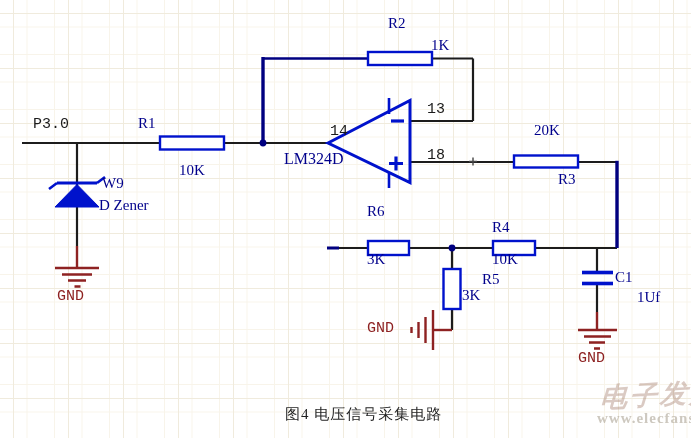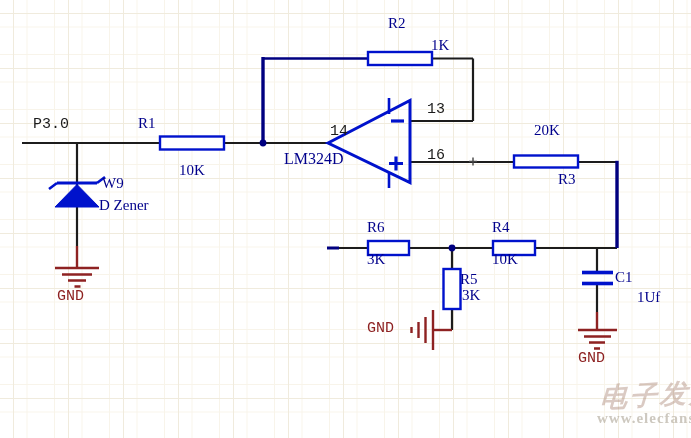--- a/index.html
+++ b/index.html
@@ -101,42 +101,43 @@
   <span class="lbl blk" style="left:33px;top:117px;">P3.0</span>
 
   <span class="lbl blue" style="left:138px;top:116px;">R1</span>
   <span class="lbl blue" style="left:179px;top:163px;">10K</span>
 
   <span class="lbl blue" style="left:388px;top:16px;">R2</span>
   <span class="lbl blue" style="left:431px;top:38px;">1K</span>
 
   <span class="lbl blk" style="left:295px;top:124px;margin-left:35px;">14</span>
   <span class="lbl blk" style="left:427px;top:102px;">13</span>
-  <span class="lbl blk" style="left:427px;top:148px;">16</span>
+  <span class="lbl blk" style="left:427px;top:148px;">18</span>
   <span class="lbl blue" style="left:284px;top:151px;font-size:16px;">LM324D</span>
 
   <span class="lbl blue" style="left:534px;top:123px;">20K</span>
   <span class="lbl blue" style="left:514px;top:172px;margin-left:44px;">R3</span>
 
-  <span class="lbl blue" style="left:367px;top:220px;text-align:right;">R6</span>
+  <span class="lbl blue" style="left:367px;top:204px;text-align:right;">R6</span>
   <span class="lbl blue" style="left:367px;top:252px;">3K</span>
 
   <span class="lbl blue" style="left:492px;top:220px;">R4</span>
   <span class="lbl blue" style="left:492px;top:252px;">10K</span>
 
-  <span class="lbl blue" style="left:460px;top:272px;">R5</span>
+  <span class="lbl blue" style="left:460px;top:272px;padding-left:22px;">R5</span>
   <span class="lbl blue" style="left:462px;top:288px;">3K</span>
 
   <span class="lbl blue" style="left:615px;top:270px;">C1</span>
   <span class="lbl blue" style="left:615px;top:290px;margin-left:22px;">1Uf</span>
 
   <span class="lbl blue" style="left:102px;top:176px;">W9</span>
   <span class="lbl blue" style="left:99px;top:198px;">D Zener</span>
 
   <span class="lbl red" style="left:57px;top:289px;">GND</span>
   <span class="lbl red" style="left:367px;top:321px;">GND</span>
   <span class="lbl red" style="left:578px;top:351px;">GND</span>
 
+  <span class="lbl caption" style="left:285px;top:407px;">图4 电压信号采集电路</span>
 
   <span class="lbl wm-brand" style="left:600px;top:380px;">电子发烧友</span>
   <span class="lbl wm-url" style="left:597px;top:411px;">www.elecfans.com</span>
 
 </div>
 
 </body></html>

